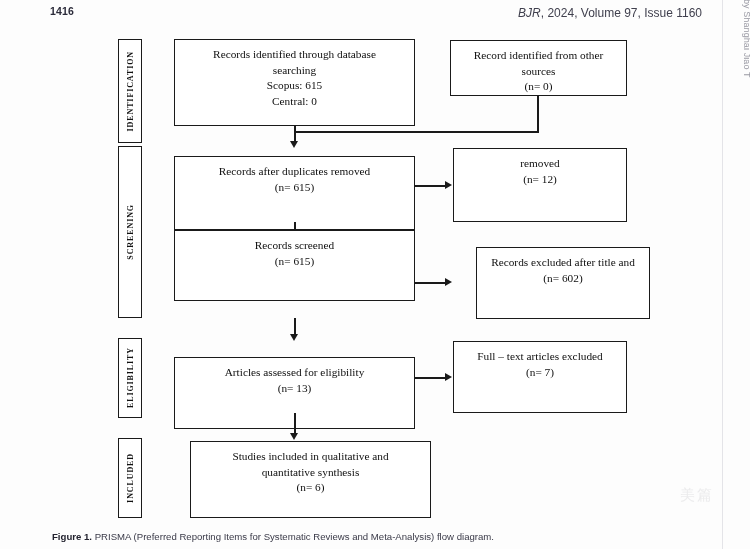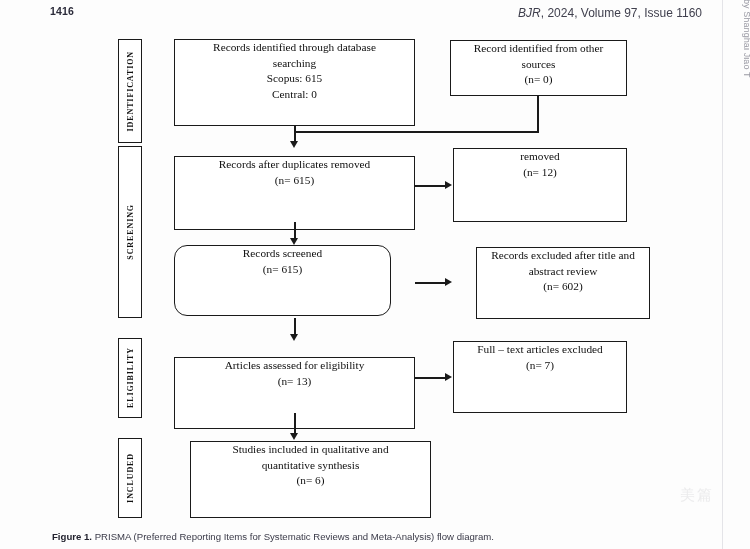--- a/index.html
+++ b/index.html
@@ -98,20 +98,21 @@
     font-weight: bold;
     letter-spacing: .9px;
     color: #111111;
     white-space: nowrap;
   }
   .node {
     position: absolute;
     border: 1.6px solid #1a1a1a;
     background: #ffffff;
     box-sizing: border-box;
+    padding-top: 7px;
     text-align: center;
     font-size: 11.3px;
     line-height: 15.5px;
     color: #0e0e0e;
   }
   .node .ln { display: block; }
 
   
   .vline {
     position: absolute;
@@ -204,28 +205,27 @@
       <span class="ln">removed</span>
       <span class="ln">(n= 12)</span>
     </div>
 
     <div class="hline" style="left:415px; top:185px; width:31px;"></div>
     <div class="arrow-right" style="left:445px; top:181px;"></div>
 
     <div class="vline" style="left:294px; top:222px; height:18px;"></div>
     <div class="arrow-down" style="left:290px; top:238px;"></div>
 
-    <div class="node" style="left:174px; top:245px; width:217px; height:71px;border-radius:13px;">
+    <div class="node" style="left:174px; top:230px; width:241px; height:71px;">
       <span class="ln">Records screened</span>
       <span class="ln">(n= 615)</span>
     </div>
 
     <div class="node" style="left:457px; top:247px; width:174px; height:72px;margin-left:19px;">
       <span class="ln">Records excluded after title and</span>
-      <span class="ln">abstract review</span>
       <span class="ln">(n= 602)</span>
     </div>
 
     <div class="hline" style="left:415px; top:282px; width:31px;"></div>
     <div class="arrow-right" style="left:445px; top:278px;"></div>
 
     <div class="vline" style="left:294px; top:318px; height:18px;"></div>
     <div class="arrow-down" style="left:290px; top:334px;"></div>
 
     <div class="node" style="left:174px; top:341px; width:241px; height:72px;margin-top:16px;">

